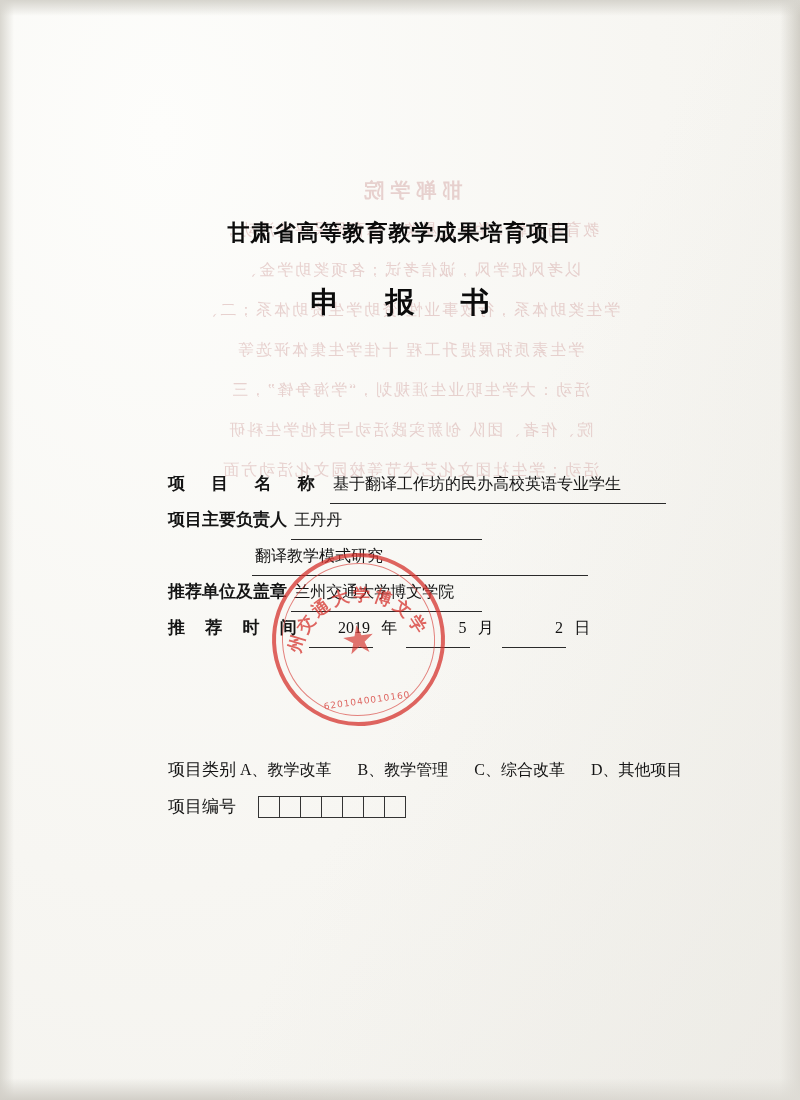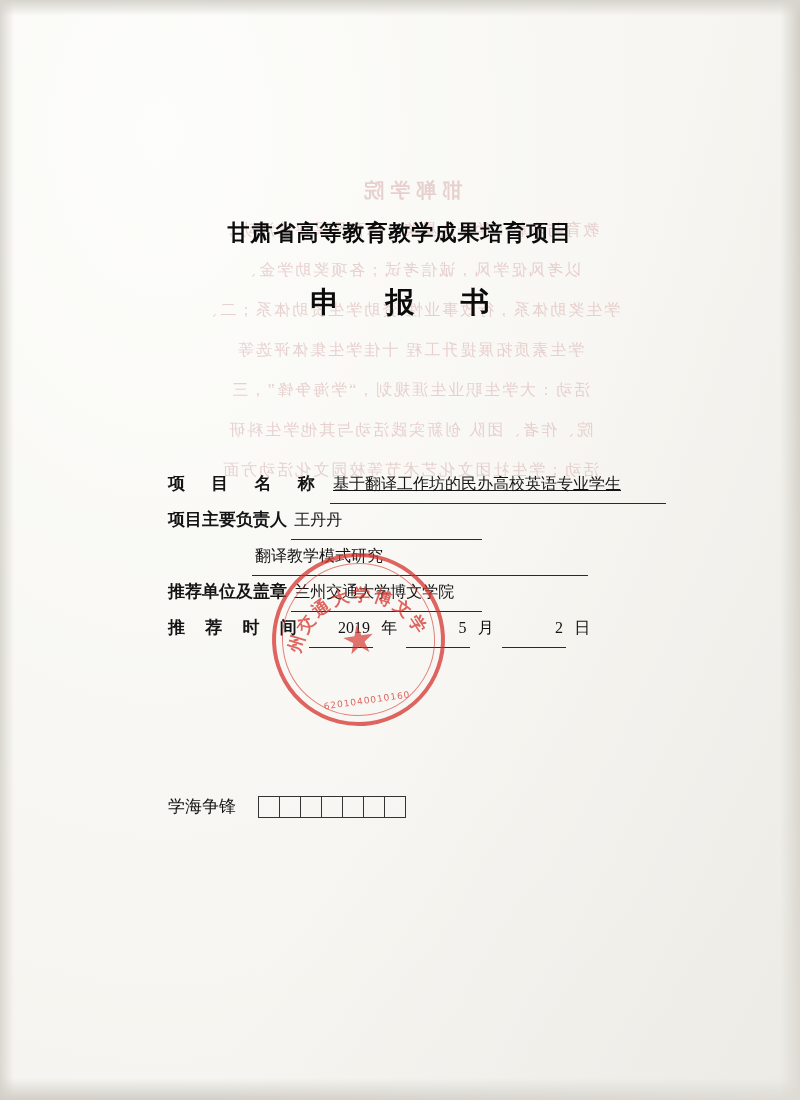--- a/index.html
+++ b/index.html
@@ -126,21 +126,21 @@
   }
   .lbl.sp4 { letter-spacing: 11px; }
   .lbl.sp3 { letter-spacing: 8px; }
   .val {
     display: inline-block;
     border-bottom: 1px solid #2a2a2a;
     padding: 0 3px 1px 3px;
     font-size: 16px;
     color: #141414;
   }
-  .val.wide { min-width: 330px; text-decoration: underline; }
+  .val.wide { min-width: 330px; }
   .val.mid  { min-width: 185px; }
   .val.cont { min-width: 330px; margin-left: 84px; }
   .val.short { min-width: 58px; text-align: right; }
   .unit { display: inline-block; padding: 0 4px; font-size: 16px; }
 
   .categories {
     position: absolute;
     left: 168px;
     top: 758px;
     font-size: 16px;
@@ -288,23 +288,30 @@
         <span class="val short">2019</span>
         <span class="unit">年</span>
         <span class="val short">5</span>
         <span class="unit">月</span>
         <span class="val short">2</span>
         <span class="unit">日</span>
       </div>
 
     </div>
 
+    <div class="categories">
+      <span class="cat-lead">项目类别</span>
+      <span class="cat-item">A、教学改革</span>
+      <span class="cat-item">B、教学管理</span>
+      <span class="cat-item">C、综合改革</span>
+      <span class="cat-item">D、其他项目</span>
+    </div>
 
     <div class="projno">
-      <span>学海争锋</span>
+      <span>项目编号</span>
       <span class="boxes">
         <i></i>
         <i></i>
         <i></i>
         <i></i>
         <i></i>
         <i></i>
         <i></i>
       </span>
     </div>

